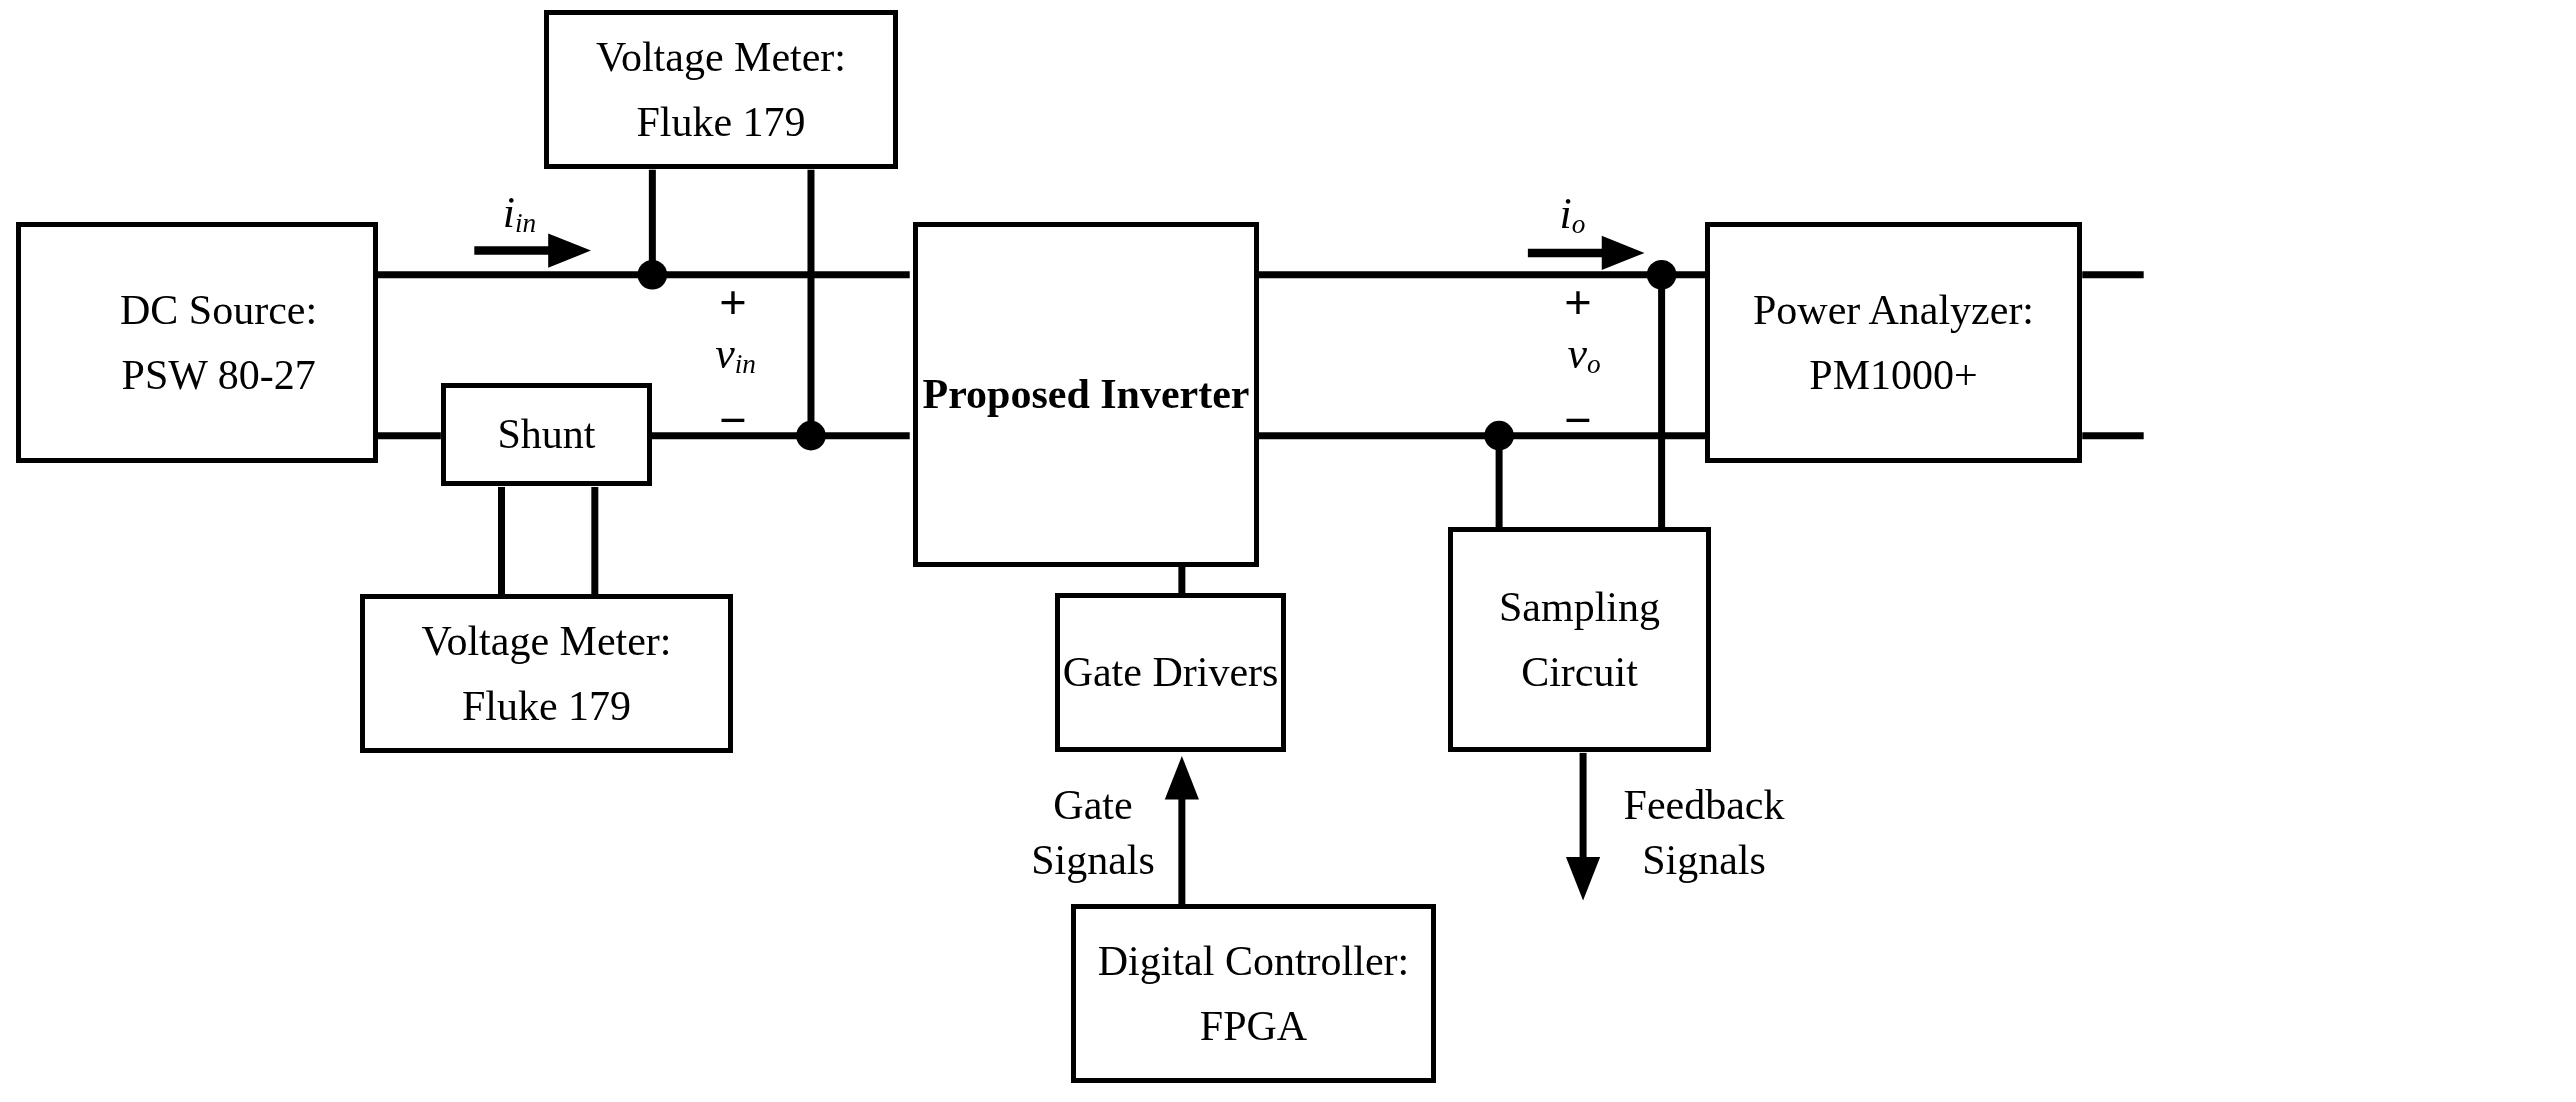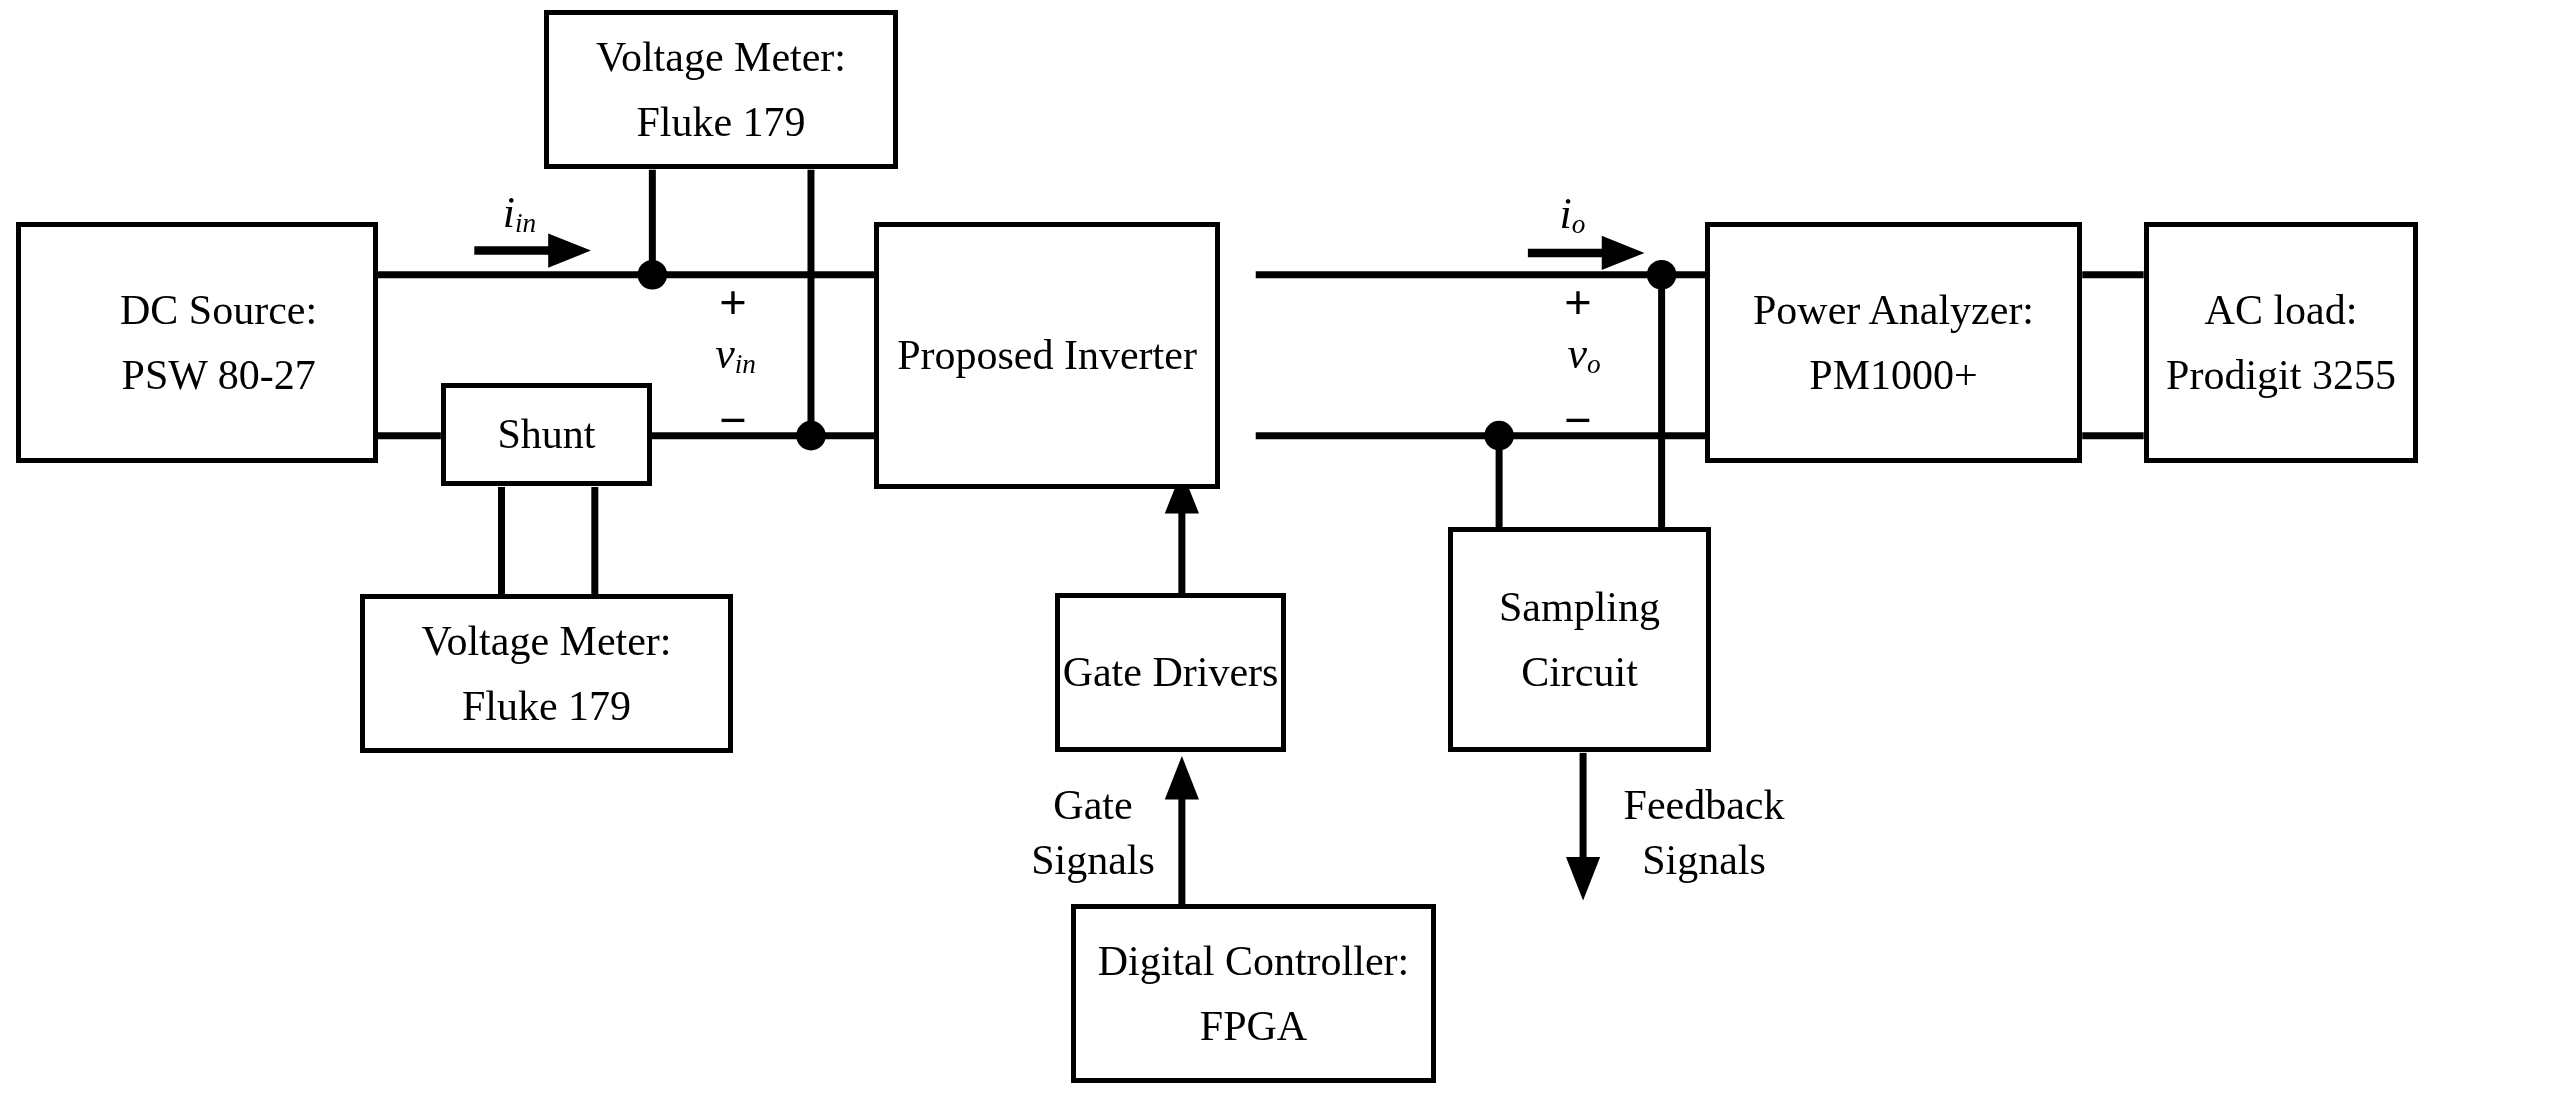--- a/index.html
+++ b/index.html
@@ -111,33 +111,29 @@
 
   <div class="box" style="left:441px; top:383px; width:211px; height:103px;">
     <span class="ln">Shunt</span>
   </div>
 
   <div class="box" style="left:360px; top:594px; width:373px; height:159px;">
     <span class="ln">Voltage Meter:</span>
     <span class="ln">Fluke 179</span>
   </div>
 
-  <div class="box" style="left:874px; top:222px; width:346px; height:267px;">
+  <div class="box" style="left:913px; top:222px; width:346px; height:345px;font-weight:bold;">
     <span class="ln">Proposed  Inverter</span>
   </div>
 
   <div class="box" style="left:1705px; top:222px; width:377px; height:241px;">
     <span class="ln">Power Analyzer:</span>
     <span class="ln">PM1000+</span>
   </div>
 
-  <div class="box" style="left:2144px; top:222px; width:274px; height:241px;">
-    <span class="ln">AC load:</span>
-    <span class="ln">Prodigit 3255</span>
-  </div>
 
   <div class="box" style="left:1055px; top:593px; width:231px; height:159px;">
     <span class="ln">Gate Drivers</span>
   </div>
 
   <div class="box" style="left:1071px; top:904px; width:365px; height:179px;">
     <span class="ln">Digital Controller:</span>
     <span class="ln">FPGA</span>
   </div>
 

